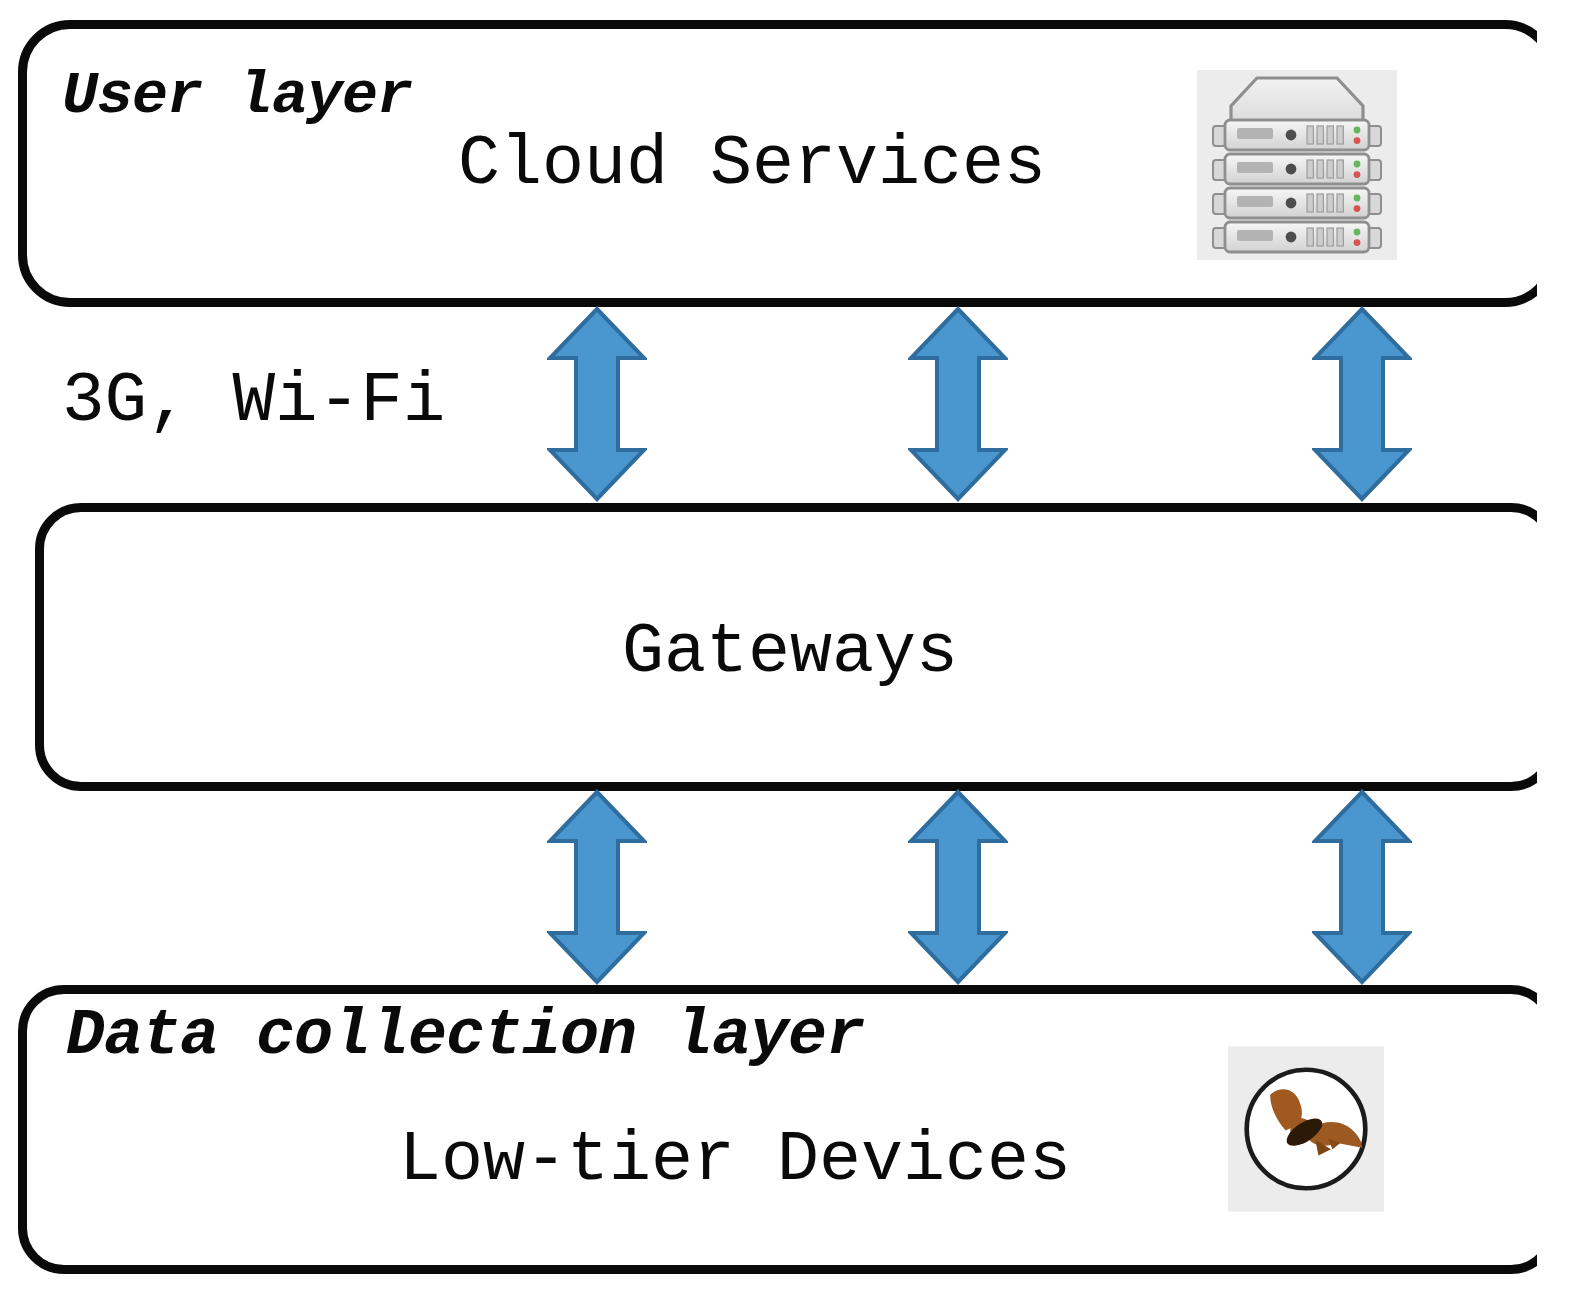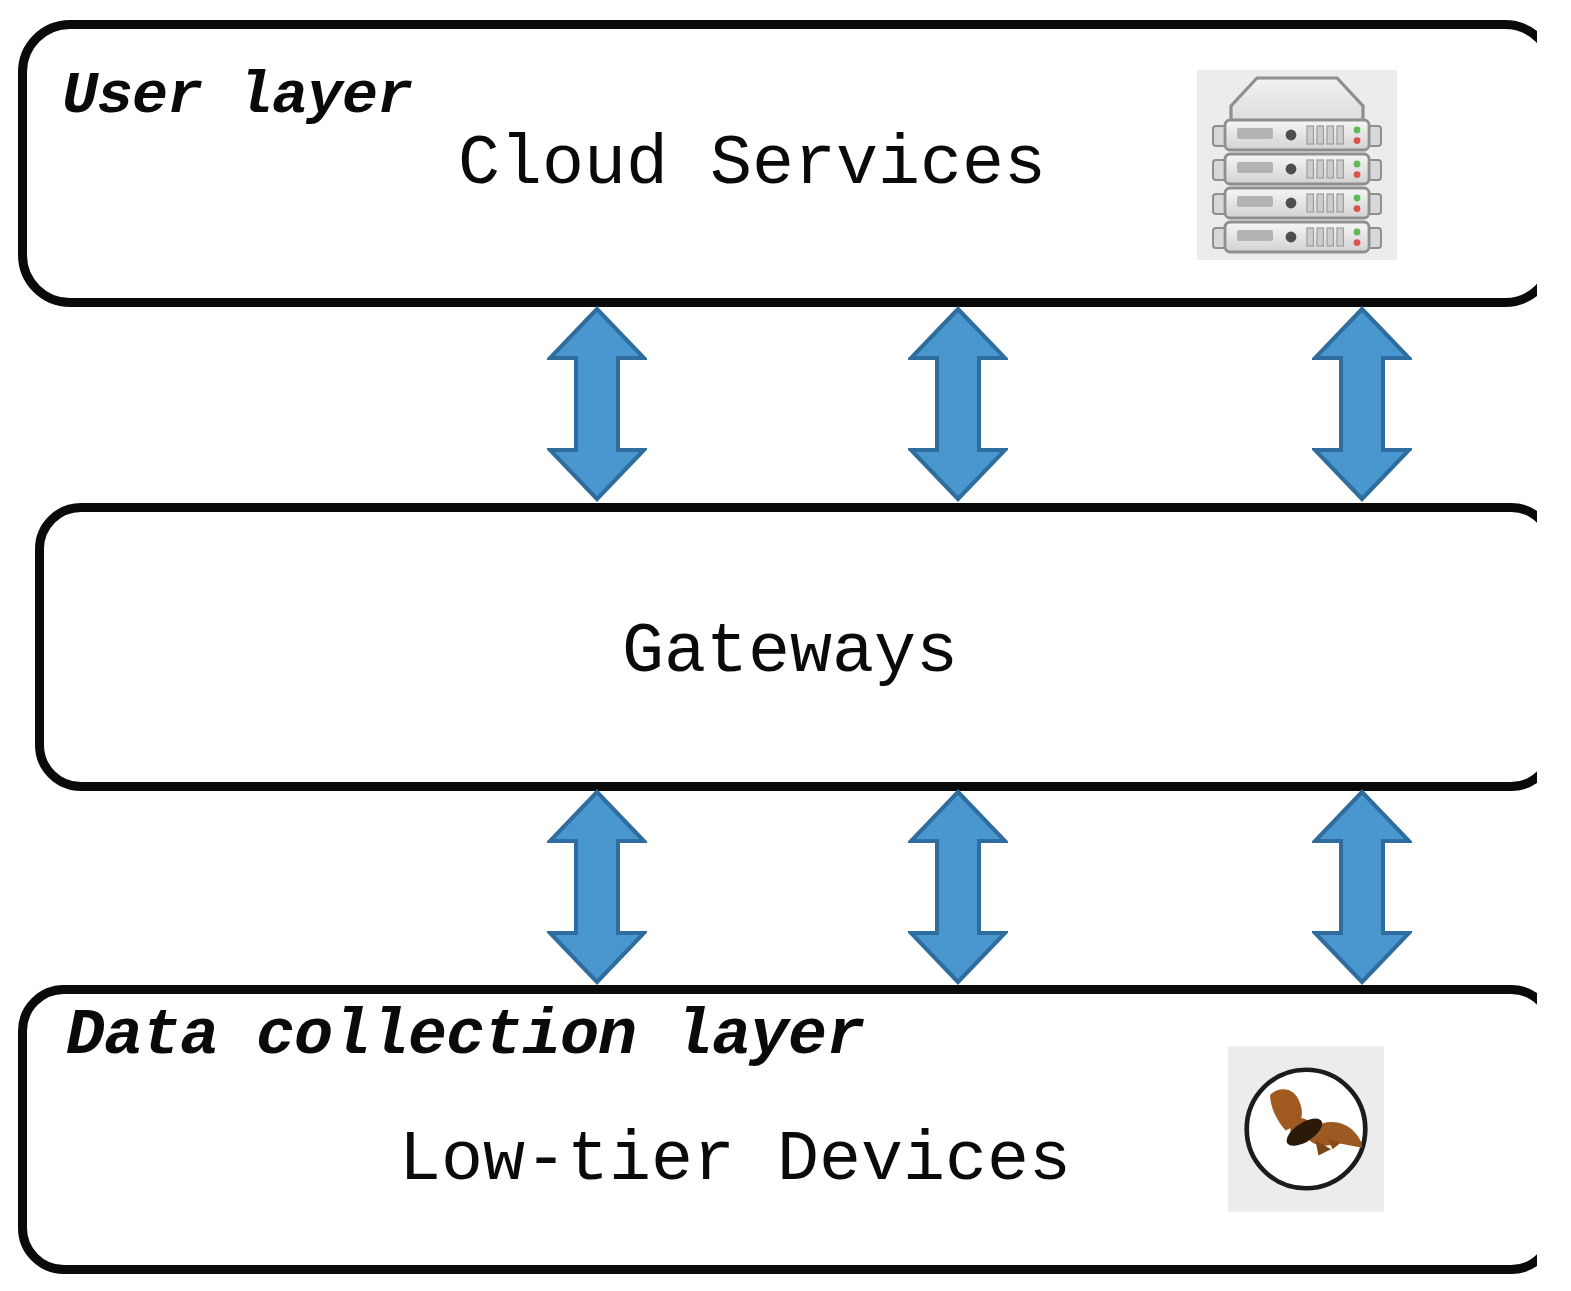--- a/index.html
+++ b/index.html
@@ -168,20 +168,21 @@
             <rect x="65" y="3" width="3.2" height="9"></rect>
               <rect x="70" y="3" width="3.2" height="9"></rect>
           </g>
           <circle cx="80" cy="5" r="1.7" fill="#63b85c"></circle>
           <circle cx="80" cy="10.3" r="1.7" fill="#d9534f"></circle>
         </g>
       </g>
     </svg>
   </div>
 
+  <div class="side-label" id="label-3g">3G, Wi-Fi</div>
   <svg class="v-arrow" id="arrow-t1" viewBox="0 0 100 196">
     <use href="#dblArrow" class="arrow-shape" fill="#4a96ce" stroke="#2e6d9e" stroke-width="4"></use>
   </svg>
   <svg class="v-arrow" id="arrow-t2" viewBox="0 0 100 196">
     <use href="#dblArrow" class="arrow-shape" fill="#4a96ce" stroke="#2e6d9e" stroke-width="4"></use>
   </svg>
   <svg class="v-arrow" id="arrow-t3" viewBox="0 0 100 196">
     <use href="#dblArrow" class="arrow-shape" fill="#4a96ce" stroke="#2e6d9e" stroke-width="4"></use>
   </svg>
 

